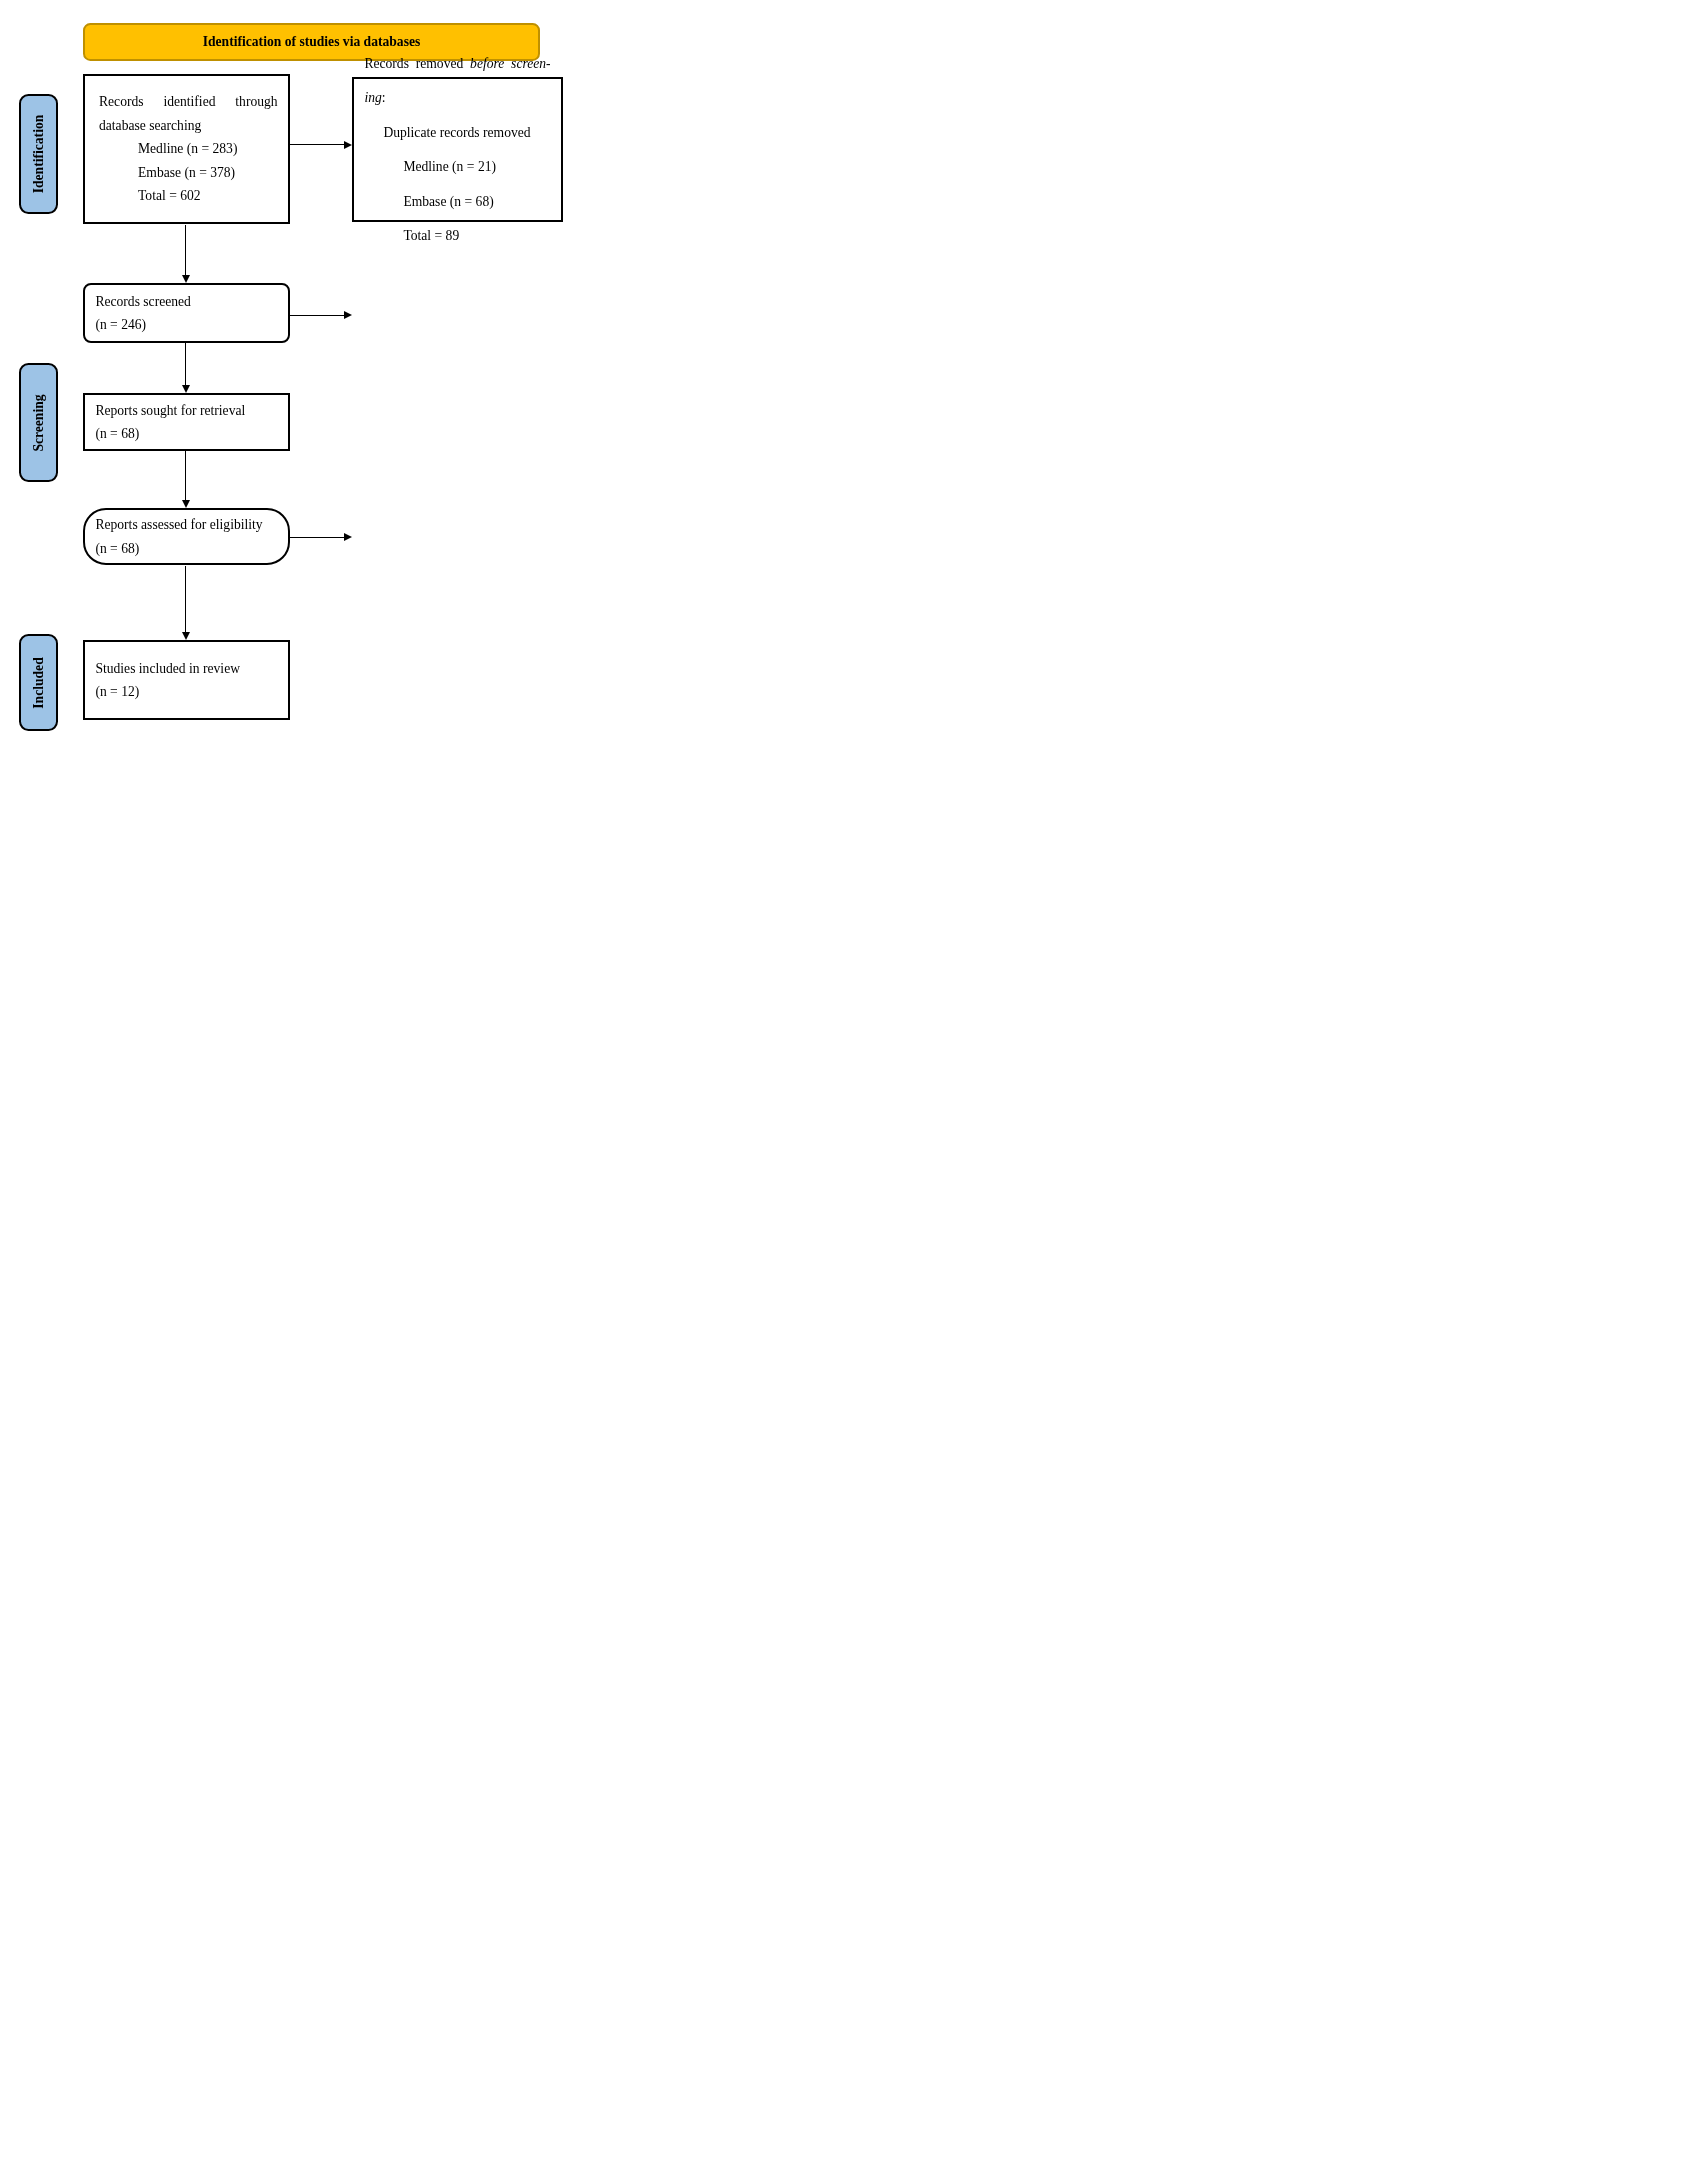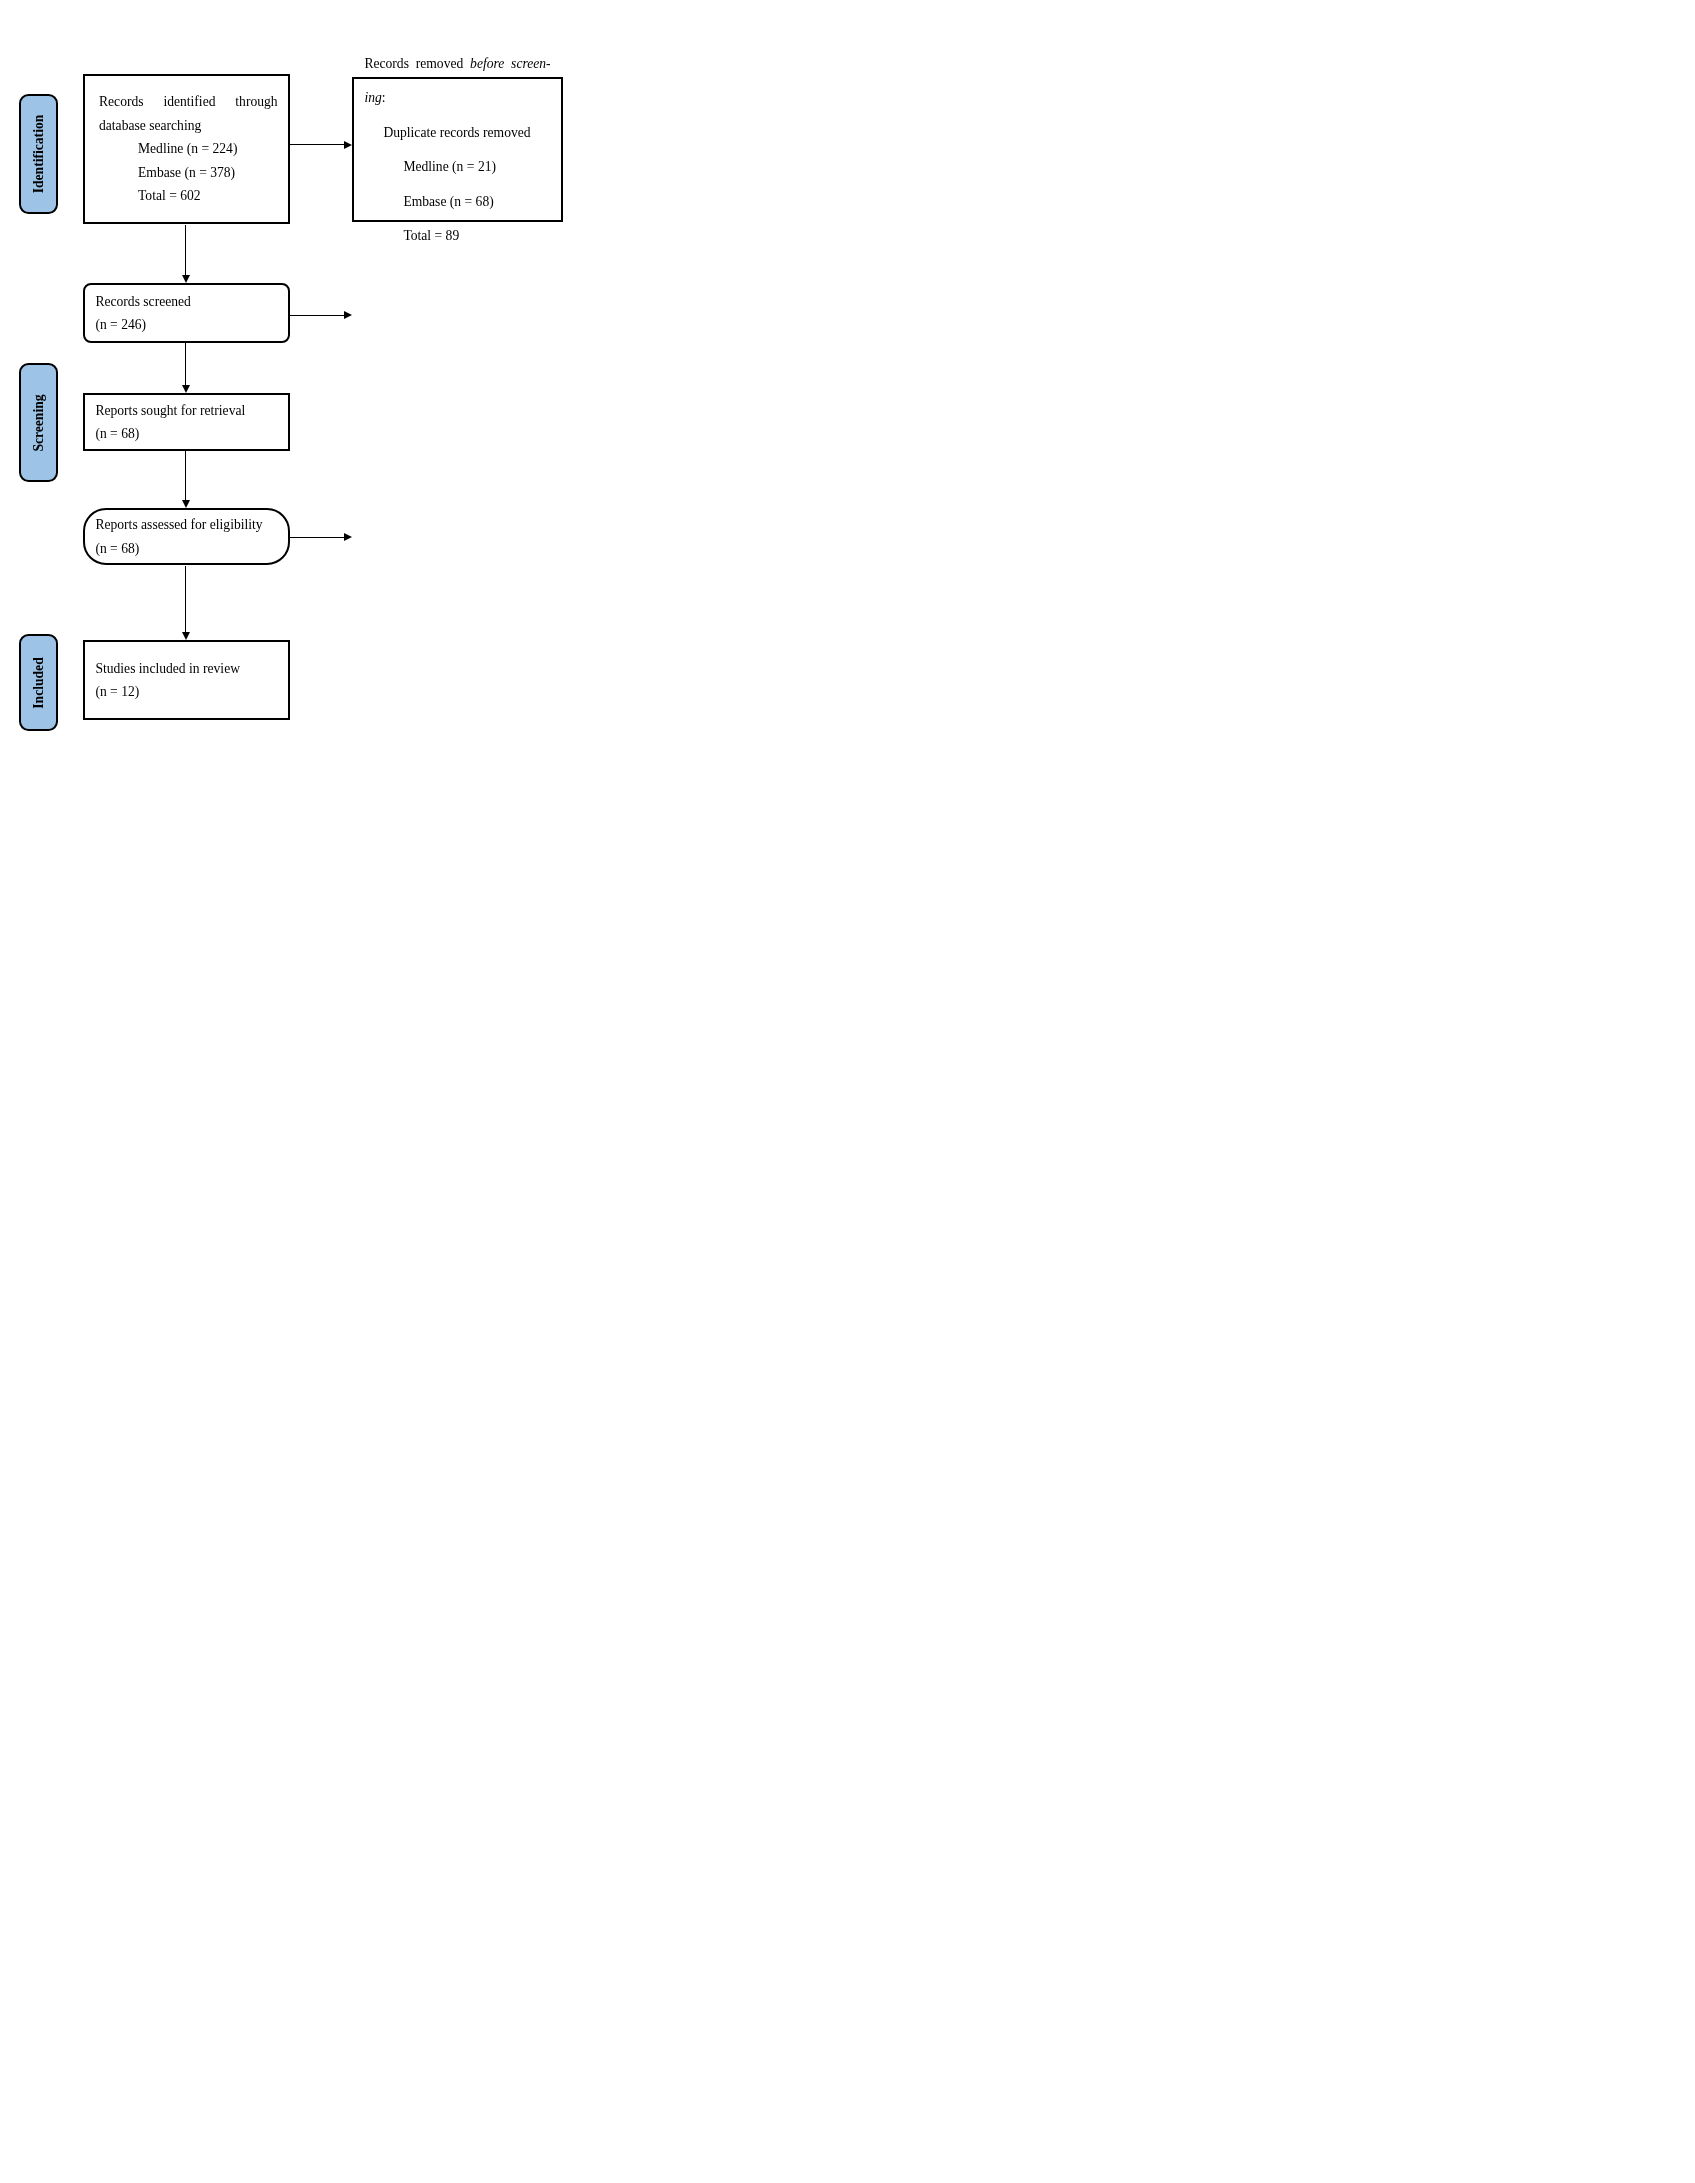--- a/index.html
+++ b/index.html
@@ -65,35 +65,38 @@
     position:absolute; width:0; height:0;
     border-top:4.2px solid transparent; border-bottom:4.2px solid transparent;
     border-left:8.4px solid var(--line,#000);
   }
 </style>
 </head>
 <body>
 
 <div class="canvas">
 
+  <div class="banner">
+    <span>Identification of studies via databases</span>
+  </div>
 
   <div class="stage" id="stage-identification">
     <span>Identification</span>
   </div>
   <div class="stage" id="stage-screening">
     <span>Screening</span>
   </div>
   <div class="stage" id="stage-included">
     <span>Included</span>
   </div>
 
   <div class="box left-col" id="box-identified">
     <div class="stretch">Records identified through</div>
     <div>database searching</div>
-    <div class="ind-2">Medline (n = 224)</div>
+    <div class="ind-2">Medline (n = 283)</div>
     <div class="ind-2">Embase (n = 378)</div>
     <div class="ind-2">Total = 602</div>
   </div>
 
   <div class="box left-col" id="box-screened">
     <div>Records screened</div>
     <div>(n = 246)</div>
   </div>
 
   <div class="box left-col" id="box-sought">

